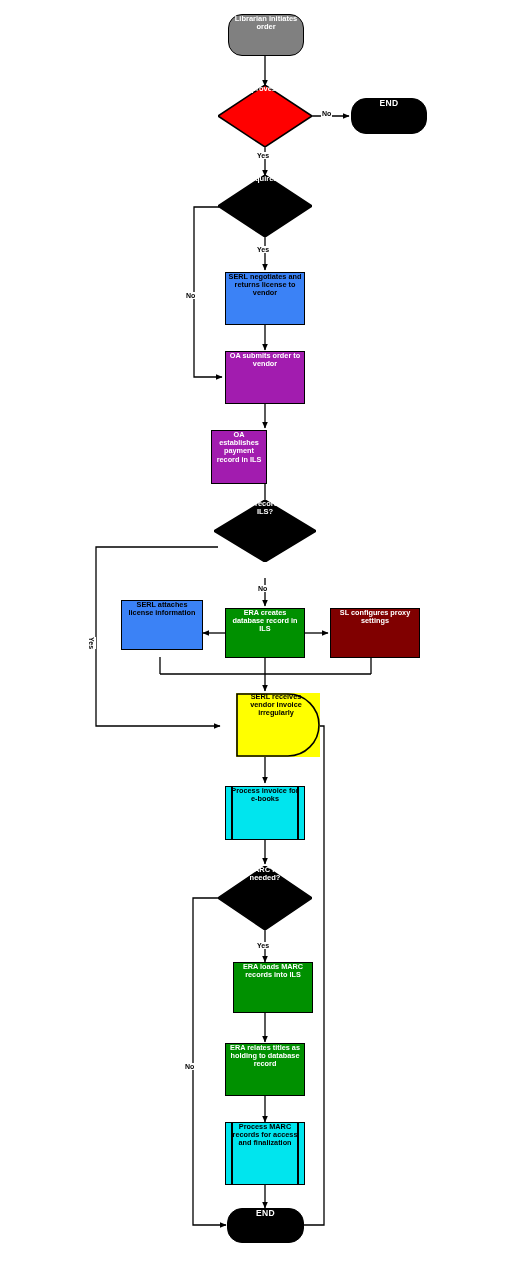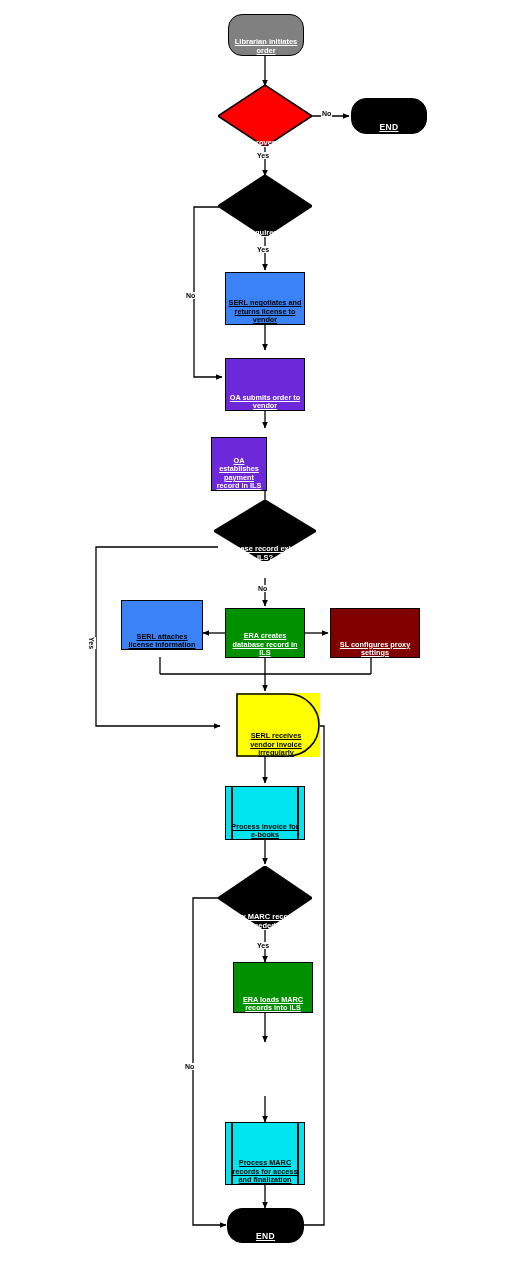--- a/index.html
+++ b/index.html
@@ -1,30 +1,30 @@
 <!DOCTYPE html>
 <html><head>
 <meta charset="utf-8">
 <title>Workflow Flowchart</title>
 <style>
   html,body{margin:0;padding:0;background:#ffffff;}
   body{font-family:"Liberation Sans",sans-serif;}
   #canvas{position:relative;width:509px;height:1264px;background:#ffffff;overflow:hidden;}
   svg.layer{position:absolute;left:0;top:0;width:509px;height:1264px;}
-  .node{position:absolute;box-sizing:border-box;display:flex;align-items:flex-end;justify-content:center;text-align:center;font-weight:bold;line-height:1.12;text-decoration:underline;}
+  .node{position:absolute;box-sizing:border-box;display:flex;align-items:flex-start;justify-content:center;text-align:center;font-weight:bold;line-height:1.12;}
   .node span{display:block;width:100%;padding:0 2px;}
   .term{border:1px solid #000;}
   .startnode{background:#808080;color:#ffffff;border-radius:14px;border:1px solid #000;font-size:7.5px;}
   .endnode{background:#000000;color:#ffffff;border-radius:15px;border:1px solid #000;font-size:8.5px;letter-spacing:.4px;}
   .diamond{color:#ffffff;font-size:7.5px;}
   .diamond .dtxt{position:relative;z-index:2;}
   .dshape{position:absolute;left:0;top:0;width:100%;height:100%;}
   .proc{border:1.6px solid #000;font-size:7.3px;}
   .proc-yellow{background:#3b82f6;color:#000000;}
-  .proc-magenta{background:#6d28d9;color:#ffffff;margin-top:7px;}
+  .proc-magenta{background:#a21caf;color:#ffffff;}
   .proc-green{background:#009000;color:#ffffff;}
   .proc-maroon{background:#800000;color:#ffffff;}
   .predef{background:#00e5ee;color:#000;border:1.6px solid #000;font-size:7.3px;}
   .predef .bar{position:absolute;top:0;bottom:0;width:1.6px;background:#000;}
   .predef .bl{left:5px;} .predef .br{right:5px;}
   .delay{background:#ffff00;color:#000;font-size:7.3px;}
   .delay .dlbl{position:relative;z-index:2;padding-right:6px;}
   .edgelabel{position:absolute;font-size:7px;font-weight:bold;color:#000;background:#fff;padding:0 1px;white-space:nowrap;}
 </style>
 </head>
@@ -158,20 +158,23 @@
     <svg class="dshape" viewBox="0 0 94 64" preserveAspectRatio="none">
       <polygon points="47,0 94,32 47,64 0,32" fill="#000000" stroke="#000" stroke-width="1.5"></polygon>
     </svg>
     <span class="dtxt">New MARC records needed?</span>
   </div>
 
   <div class="node proc proc-green" style="left:225px;top:962px;width:80px;height:51px;margin-left:8px;">
     <span>ERA loads MARC records into ILS</span>
   </div>
 
+  <div class="node proc proc-green" style="left:225px;top:1043px;width:80px;height:53px;">
+    <span>ERA relates titles as holding to database record</span>
+  </div>
 
   <div class="node predef" style="left:225px;top:1122px;width:80px;height:63px;">
     <i class="bar bl"></i>
     <i class="bar br"></i>
     <span>Process MARC records for access and finalization</span>
   </div>
 
   <div class="node endnode term" style="left:227px;top:1208px;width:77px;height:35px;">
     <span>END</span>
   </div>

